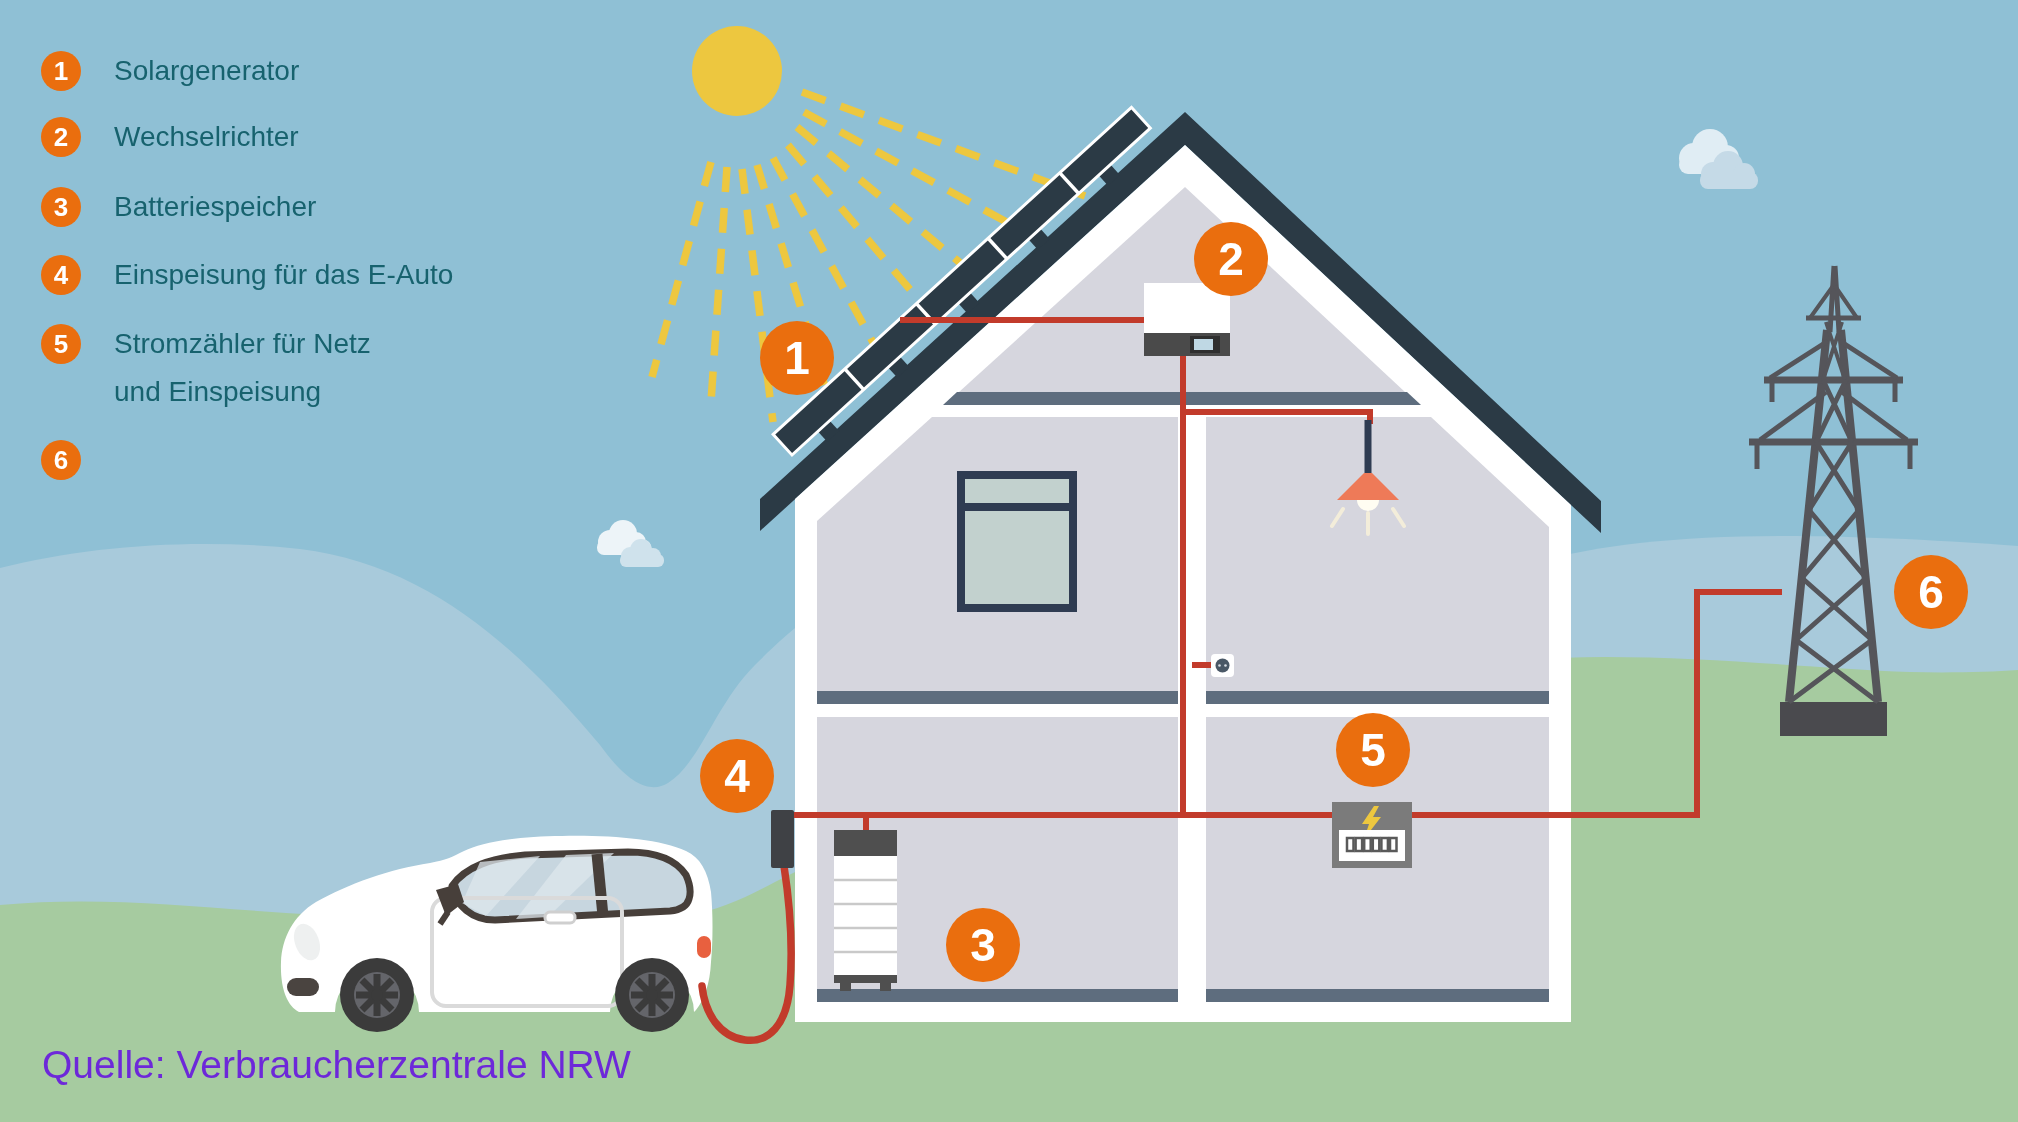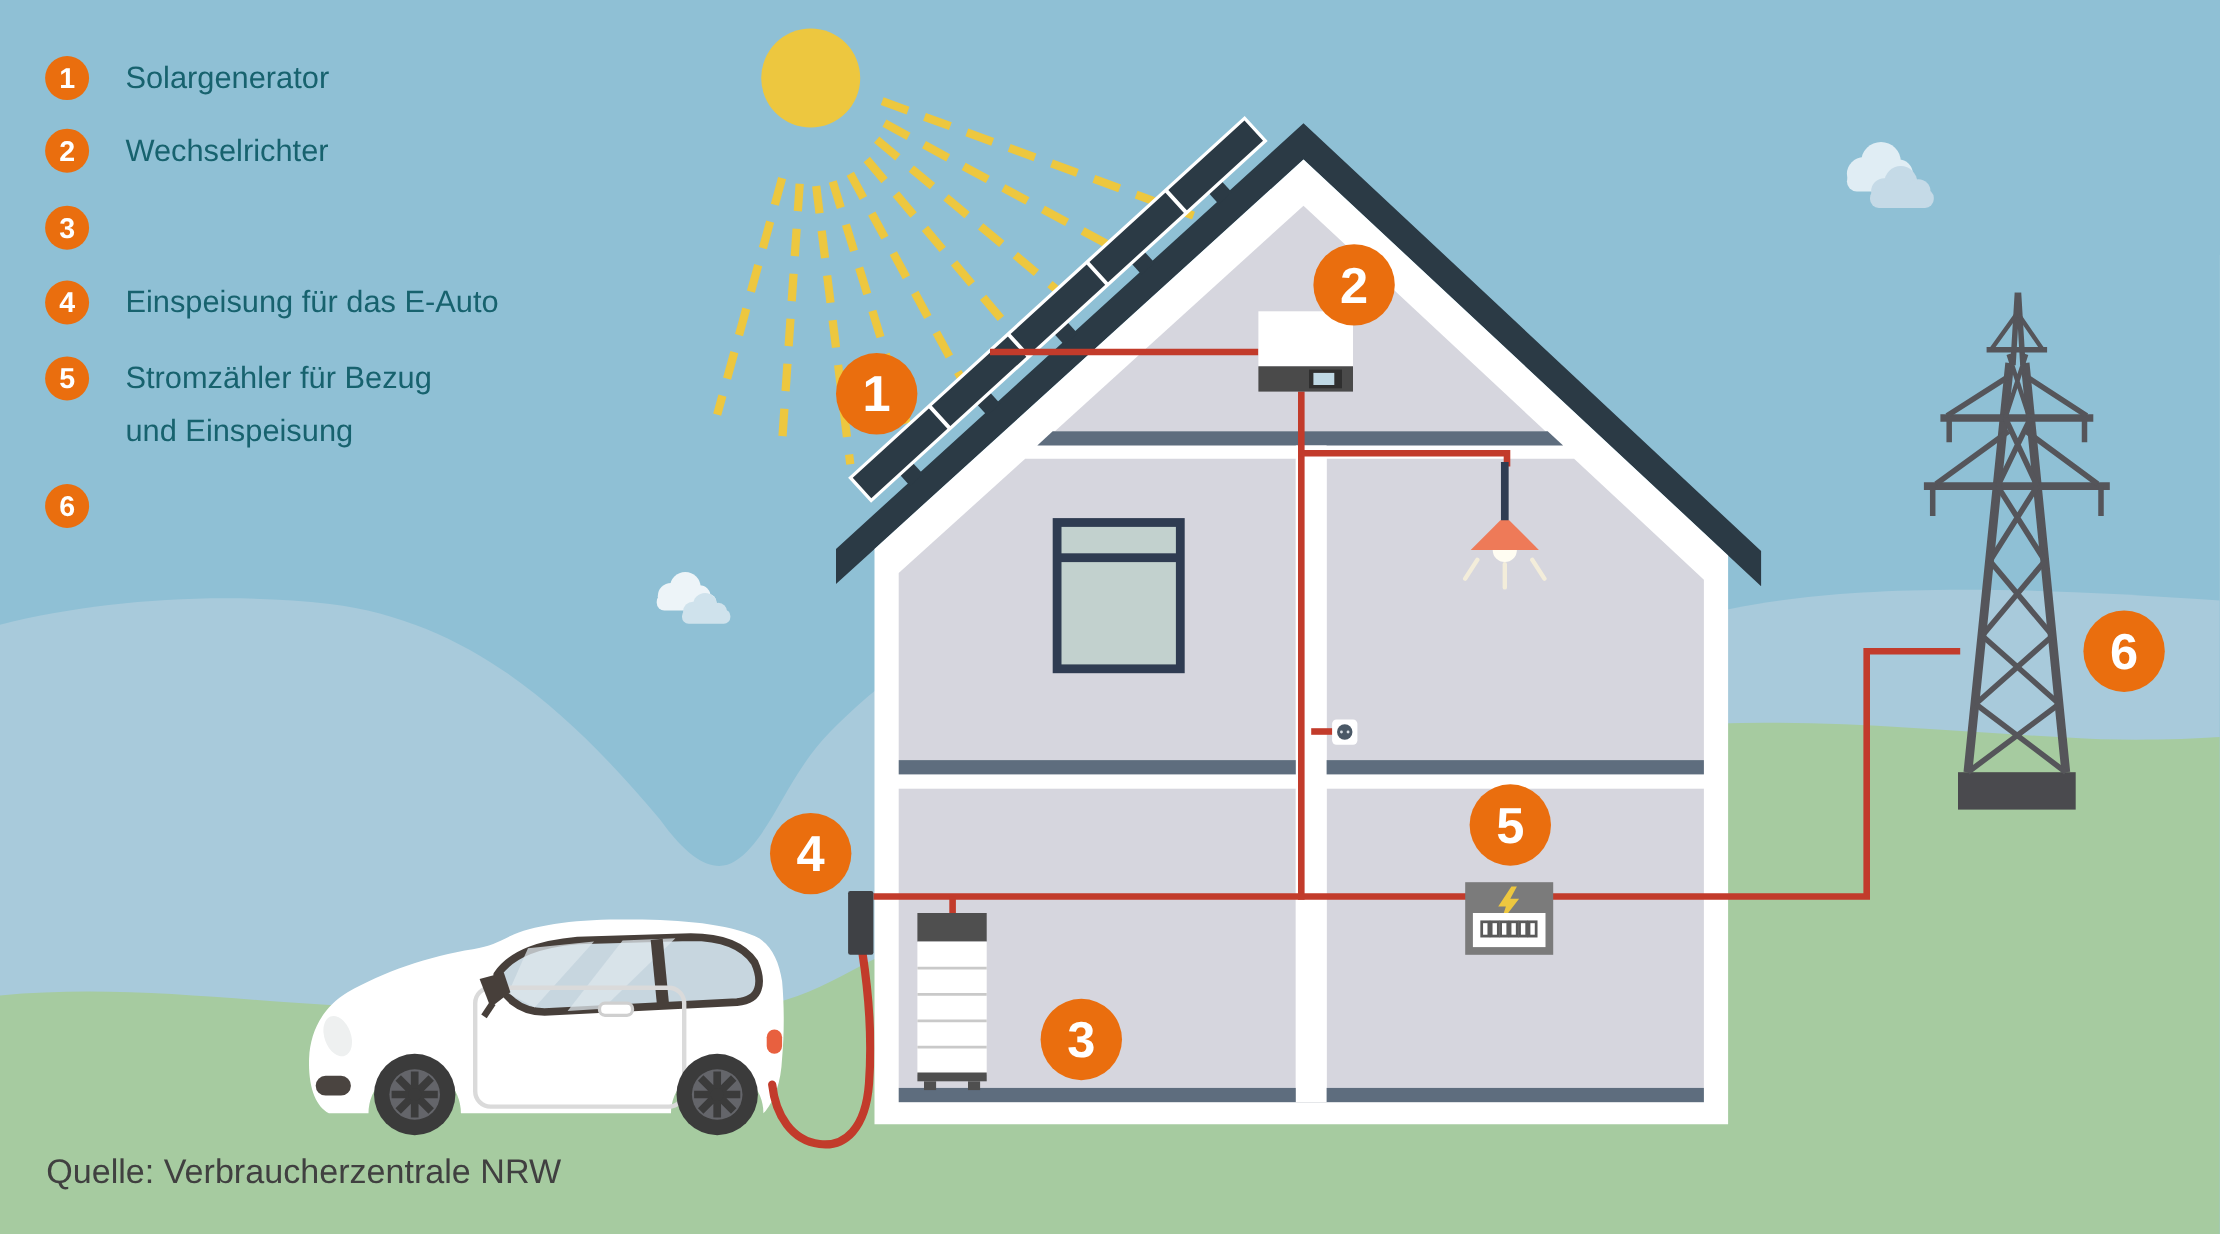--- a/index.html
+++ b/index.html
@@ -34,21 +34,21 @@
   .legend-badge{width:40px;height:40px;border-radius:50%;background:var(--accent);
     color:#fff;font-size:26px;font-weight:bold;line-height:40px;text-align:center;flex:0 0 40px;}
   .legend-label{margin-left:33px;margin-top:-4px;font-size:28px;color:var(--teal);
     line-height:48px;white-space:pre-line;}
 
   
   .marker{position:absolute;width:74px;height:74px;border-radius:50%;background:var(--accent);
     color:#fff;font-size:46px;font-weight:bold;display:flex;align-items:center;justify-content:center;
     transform:translate(-50%,-50%);}
 
-  .source-line{position:absolute;left:42px;top:1045px;color:#404040;font-size:31px;line-height:40px;}
+  .source-line{position:absolute;left:42px;top:1045px;color:#6d28d9;font-size:39px;line-height:40px;}
 </style>
 </head>
 <body>
 
 <div class="stage">
 
   <svg class="scene" width="2018" height="1122" viewBox="0 0 2018 1122">
 
     <rect x="0" y="0" width="2018" height="1122" class="f-sky"></rect>
 
@@ -264,28 +264,29 @@
     <div class="legend-item" style="left:41px;top:51px">
       <div class="legend-badge">1</div>
       <div class="legend-label">Solargenerator</div>
     </div>
     <div class="legend-item" style="left:41px;top:117px">
       <div class="legend-badge">2</div>
       <div class="legend-label">Wechselrichter</div>
     </div>
     <div class="legend-item" style="left:41px;top:187px">
       <div class="legend-badge">3</div>
+      <div class="legend-label">Batteriespeicher</div>
     </div>
     <div class="legend-item" style="left:41px;top:255px">
       <div class="legend-badge">4</div>
       <div class="legend-label">Einspeisung für das E-Auto</div>
     </div>
     <div class="legend-item" style="left:41px;top:324px">
       <div class="legend-badge">5</div>
-      <div class="legend-label">Stromzähler für Bezug
+      <div class="legend-label">Stromzähler für Netz
 und Einspeisung</div>
     </div>
     <div class="legend-item" style="left:41px;top:440px">
       <div class="legend-badge">6</div>
     </div>
   </div>
 
   <div class="marker" style="left:797px;top:358px">1</div>
   <div class="marker" style="left:1231px;top:259px">2</div>
   <div class="marker" style="left:983px;top:945px">3</div>

